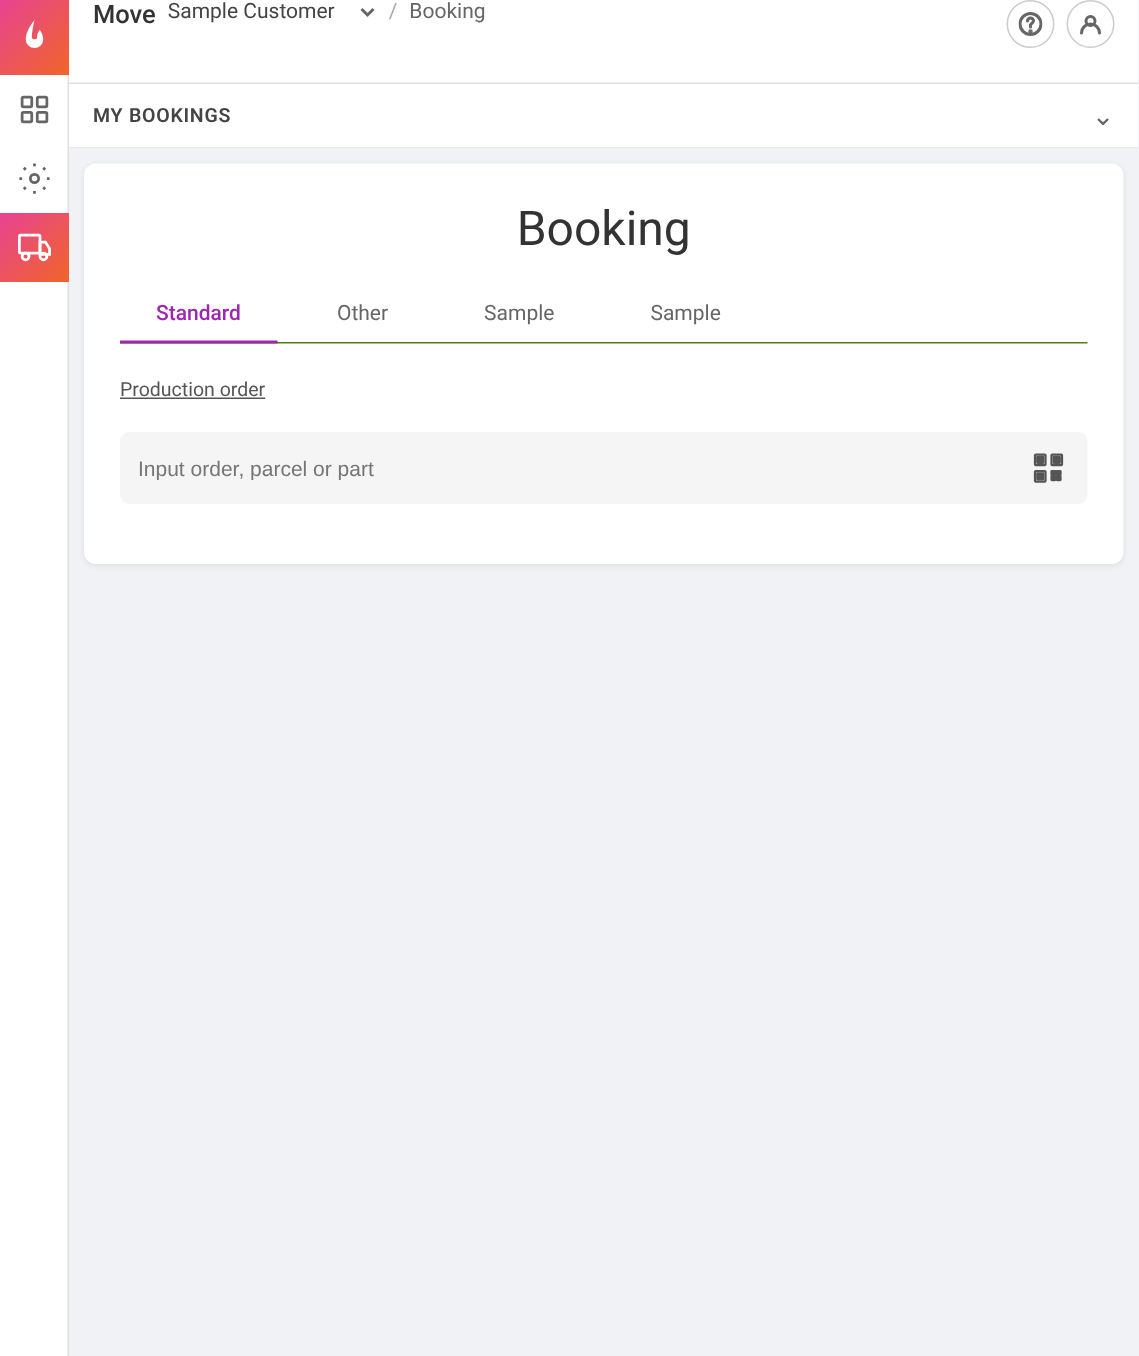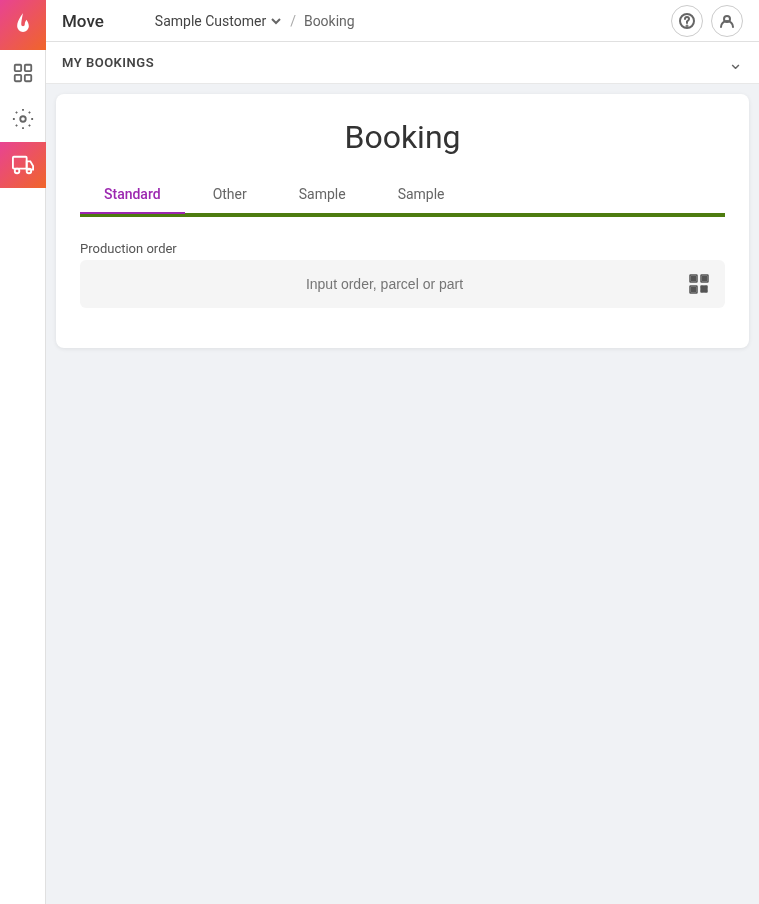--- a/index.html
+++ b/index.html
@@ -67,42 +67,41 @@
     .main {
       flex: 1;
       display: flex;
       flex-direction: column;
       overflow: hidden;
     }
 
     
     .topbar {
       background: white;
-      height: 42px;
-      display: flex;
-      align-items: center;
+      height: 56px;
+      display: flex;
+      align-items: flex-start;
       padding: 0 16px;
       border-bottom: 1px solid #e0e0e0;
       gap: 8px;
     }
 
     .topbar-title {
       font-size: 17px;
       font-weight: 500;
       color: #333;
     }
 
     .topbar-customer {
       display: flex;
       align-items: center;
-      gap: 4px;
+      gap: 16px;
       font-size: 14px;
       color: #444;
       cursor: pointer;
-      margin-left: 43px;
     }
 
     .topbar-separator {
       color: #aaa;
       font-size: 14px;
     }
 
     .topbar-page {
       font-size: 14px;
       color: #666;
@@ -175,22 +174,22 @@
       text-align: center;
       font-size: 32px;
       font-weight: 400;
       color: #333;
       margin-bottom: 20px;
     }
 
     
     .tabs {
       display: flex;
-      gap: 4px;
-      border-bottom: 4px solid #4d7c0f;
+      gap: 16px;
+      border-bottom: 1px solid #4d7c0f;
       margin-bottom: 24px;
     }
 
     .tab {
       padding: 10px 24px;
       font-size: 14px;
       color: #666;
       cursor: pointer;
       position: relative;
       border-bottom: 2px solid transparent;
@@ -204,40 +203,40 @@
     }
 
     
     .production-order-section {
       padding: 0 0 10px;
     }
 
     .production-order-label {
       font-size: 13px;
       color: #555;
-      margin-bottom: 4px;
+      margin-bottom: 20px;
+      text-decoration: underline;
     }
 
     .input-row {
       display: flex;
       align-items: center;
       background: #f5f5f5;
       border-radius: 6px;
       padding: 10px 12px;
       gap: 8px;
     }
 
     .order-input {
       flex: 1;
       border: none;
       background: transparent;
       font-size: 14px;
       color: #999;
       outline: none;
-      text-align: center;
     }
 
     .qr-icon {
       width: 28px;
       height: 28px;
       display: flex;
       align-items: center;
       justify-content: center;
       cursor: pointer;
       color: #555;

